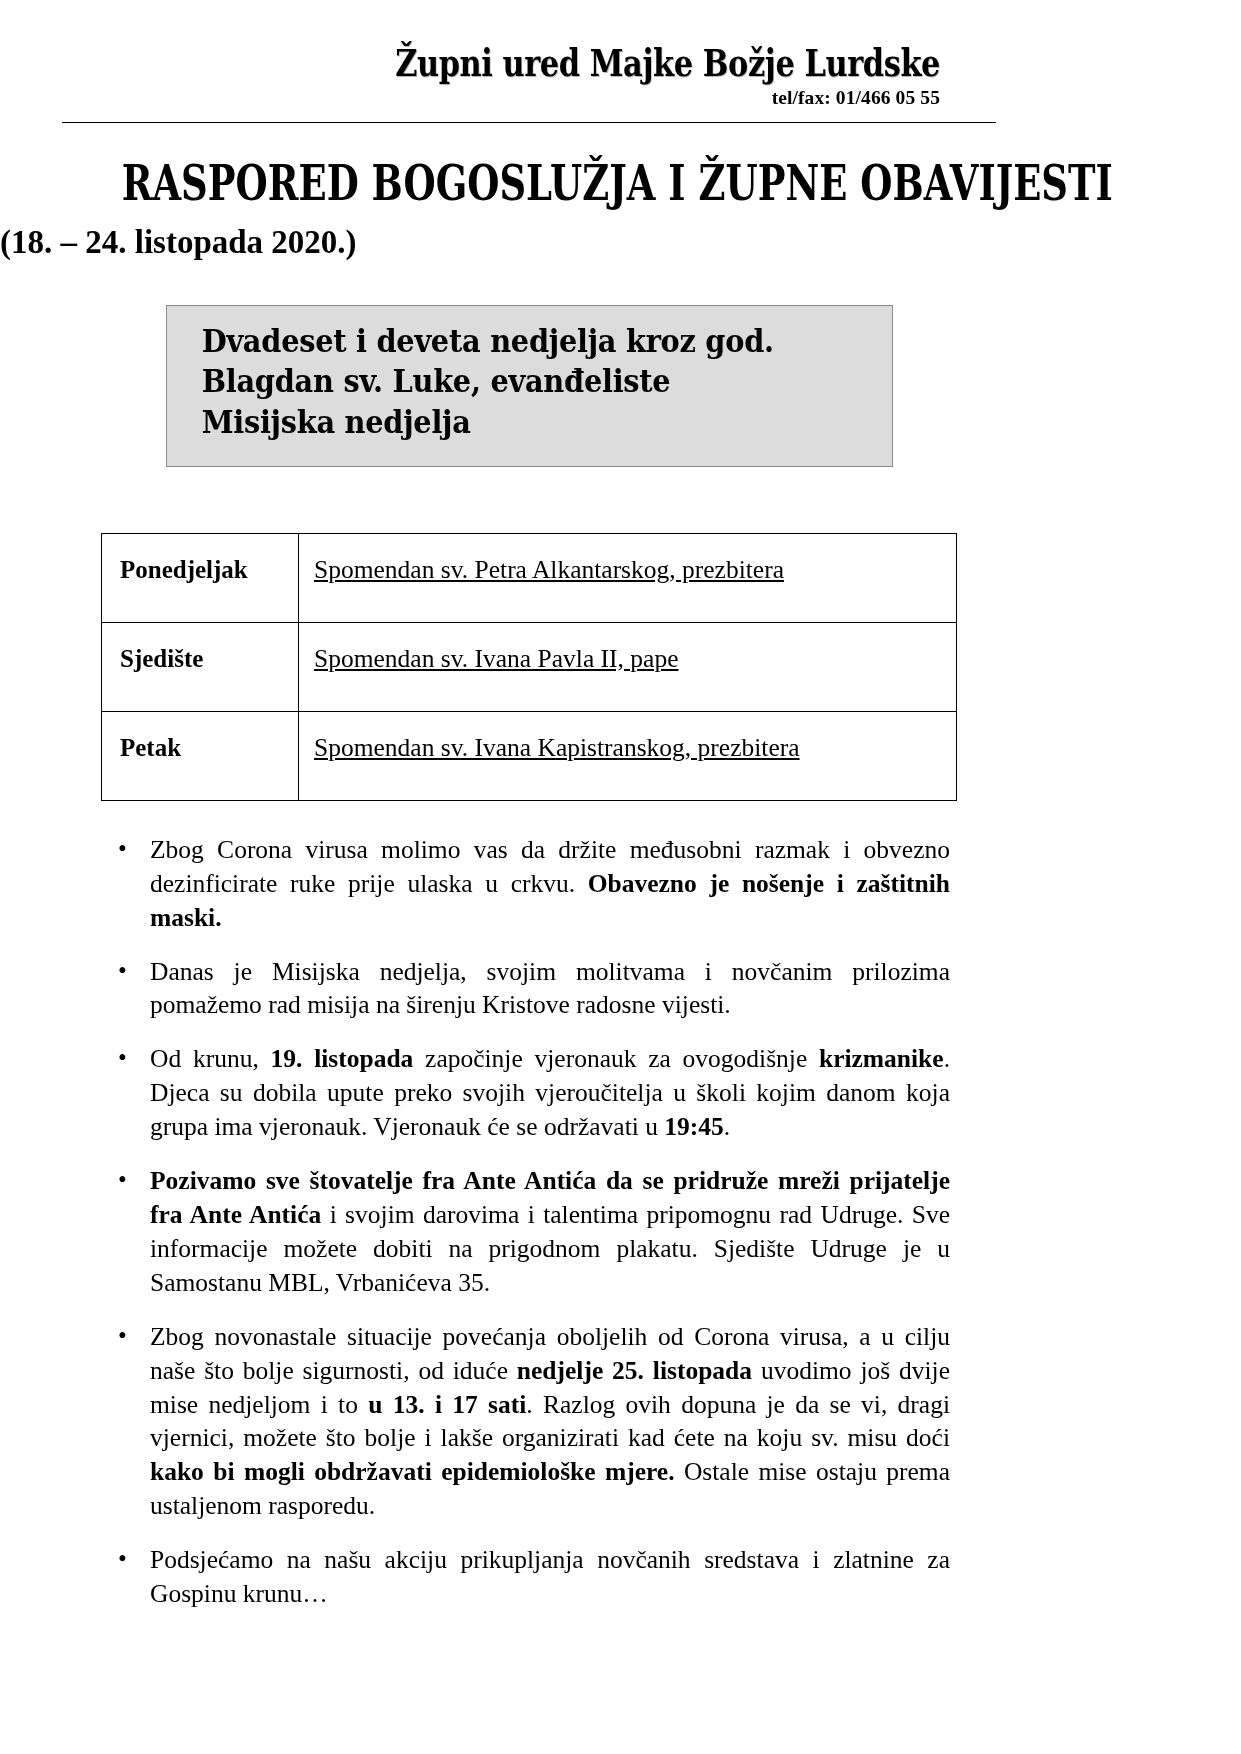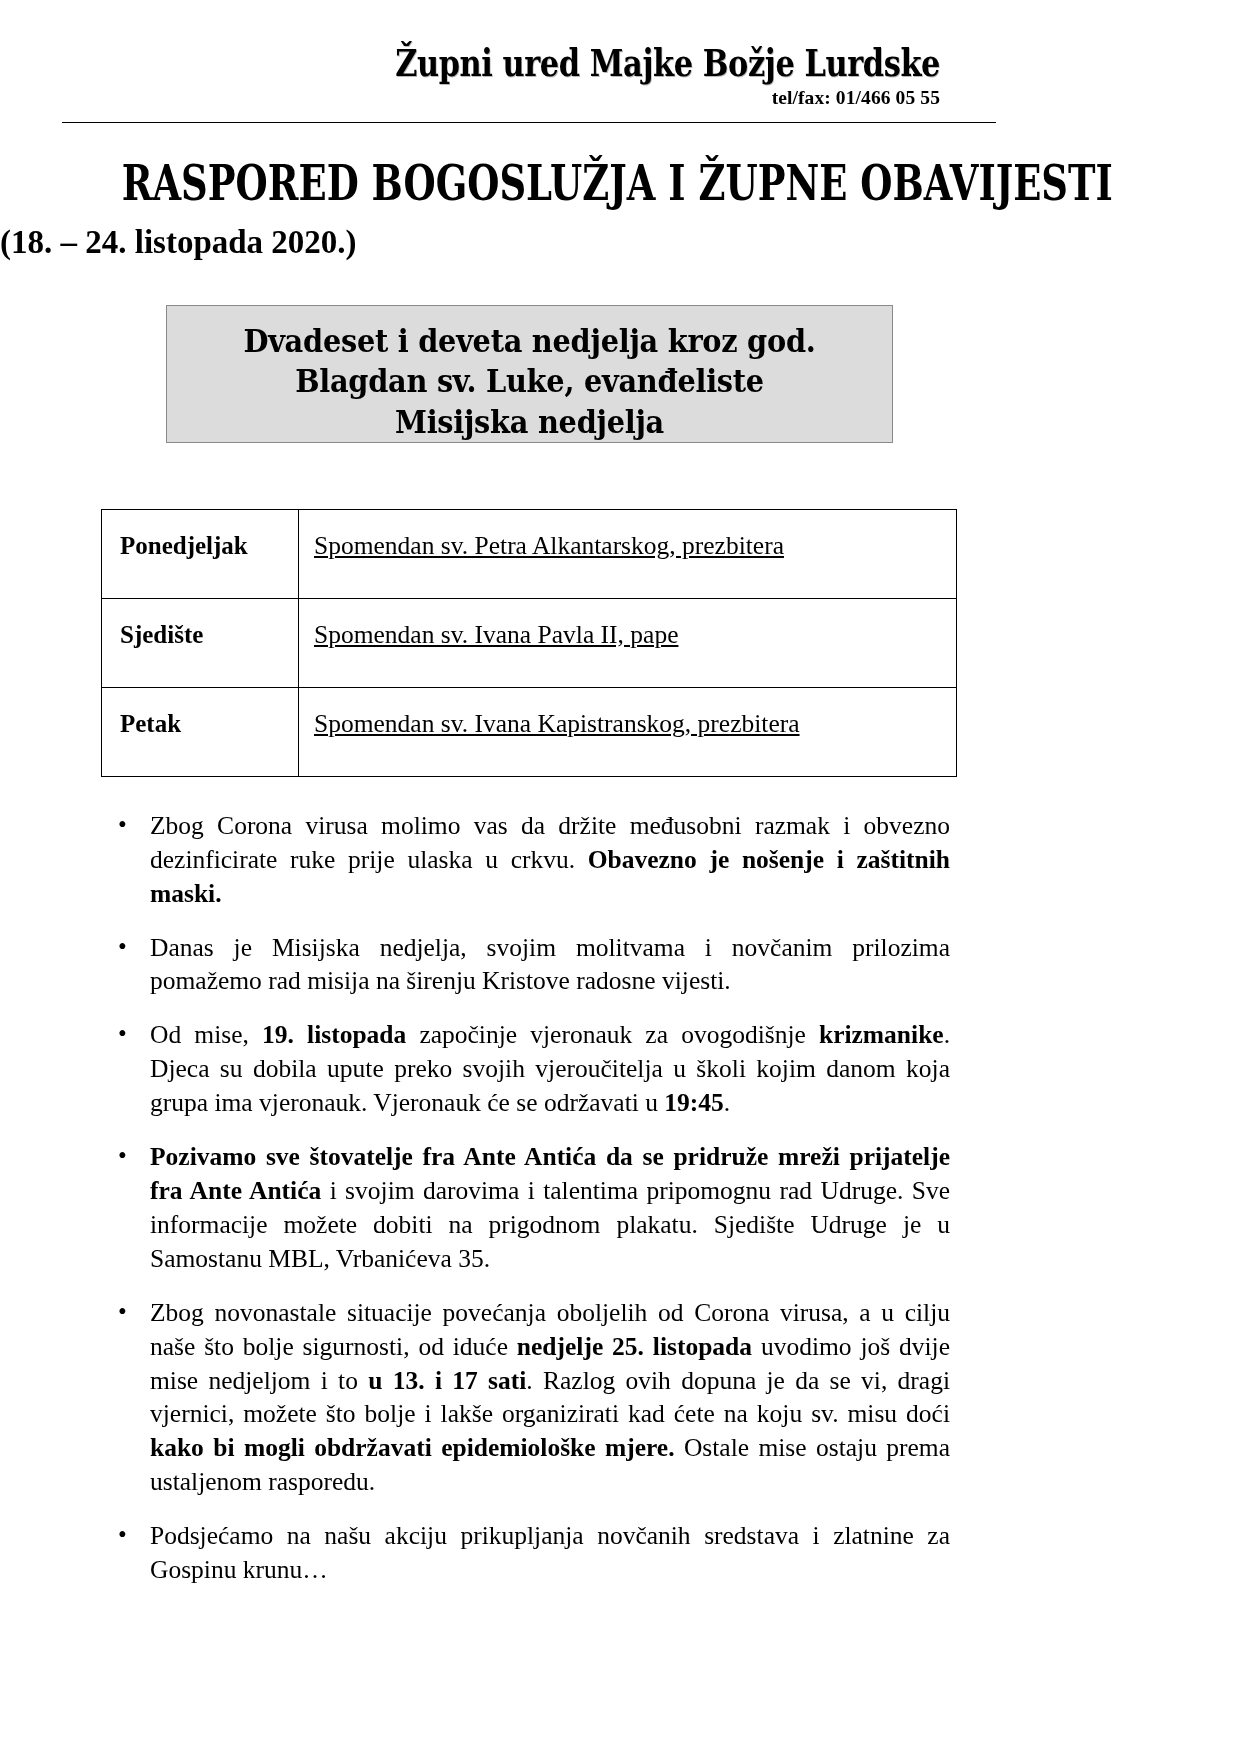--- a/index.html
+++ b/index.html
@@ -72,22 +72,22 @@
     margin-top: 16px;
   }
 
   
   .feast-box {
     margin: 42px auto 0 auto;
     width: 727px;
     box-sizing: border-box;
     background: #dcdcdc;
     border: 1.3px solid #8a8a8a;
-    padding: 15px 10px 0 10px;
-    text-align: center;
+    padding: 15px 10px 24px 10px;
+    text-align: left;
   }
   .feast-line {
     font-family: "DejaVu Serif", "Liberation Serif", serif;
     font-weight: bold;
     font-size: 31px;
     line-height: 1.30;
     letter-spacing: -0.3px;
     transform: scaleX(0.93);
     white-space: nowrap;
   }
@@ -171,19 +171,19 @@
         <tr>
           <td class="day">Petak</td>
           <td class="desc">Spomendan sv. Ivana Kapistranskog, prezbitera</td>
         </tr>
       </tbody>
   </table>
 
   <div class="notices">
       <div class="notice"><span class="bullet">•</span><span>Zbog Corona virusa molimo vas da držite međusobni razmak i obvezno dezinficirate ruke prije ulaska u crkvu. </span><b>Obavezno je nošenje i zaštitnih maski.</b></div>
       <div class="notice"><span class="bullet">•</span><span>Danas je Misijska nedjelja, svojim molitvama i novčanim prilozima pomažemo rad misija na širenju Kristove radosne vijesti.</span></div>
-      <div class="notice"><span class="bullet">•</span><span>Od mise, </span><b>19. listopada</b><span> započinje vjeronauk za ovogodišnje </span><b>krizmanike</b><span>. Djeca su dobila upute preko svojih vjeroučitelja u školi kojim danom koja grupa ima vjeronauk. Vjeronauk će se održavati u </span><b>19:45</b><span>.</span></div>
+      <div class="notice"><span class="bullet">•</span><span>Od krunu, </span><b>19. listopada</b><span> započinje vjeronauk za ovogodišnje </span><b>krizmanike</b><span>. Djeca su dobila upute preko svojih vjeroučitelja u školi kojim danom koja grupa ima vjeronauk. Vjeronauk će se održavati u </span><b>19:45</b><span>.</span></div>
       <div class="notice"><span class="bullet">•</span><b>Pozivamo sve štovatelje fra Ante Antića da se pridruže mreži prijatelje fra Ante Antića</b><span> i svojim darovima i talentima pripomognu rad Udruge. Sve informacije možete dobiti na prigodnom plakatu. Sjedište Udruge je u Samostanu MBL, Vrbanićeva 35.</span></div>
       <div class="notice"><span class="bullet">•</span><span>Zbog novonastale situacije povećanja oboljelih od Corona virusa, a u cilju naše što bolje sigurnosti, od iduće </span><b>nedjelje 25. listopada</b><span> uvodimo još dvije mise nedjeljom i to </span><b>u 13. i 17 sati</b><span>. Razlog ovih dopuna je  da se vi, dragi vjernici, možete što bolje i lakše organizirati kad ćete na koju sv. misu doći </span><b>kako bi mogli obdržavati epidemiološke mjere.</b><span> Ostale mise ostaju prema ustaljenom rasporedu.</span></div>
       <div class="notice notice-last"><span class="bullet">•</span><span>Podsjećamo na našu akciju prikupljanja novčanih sredstava i zlatnine za Gospinu krunu…</span></div>
     </div>
 
 </div>
 
 </body></html>

